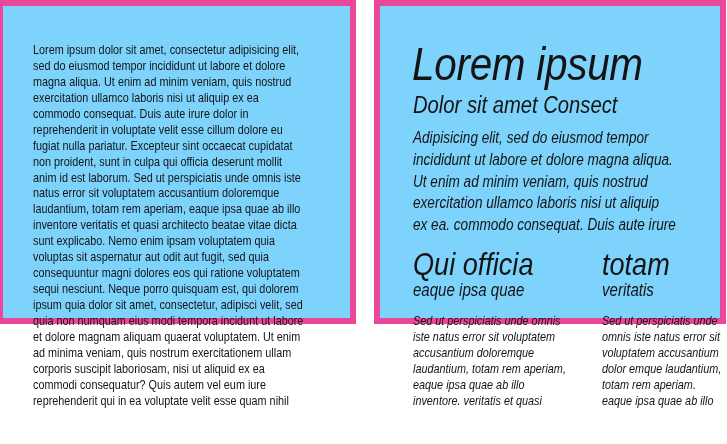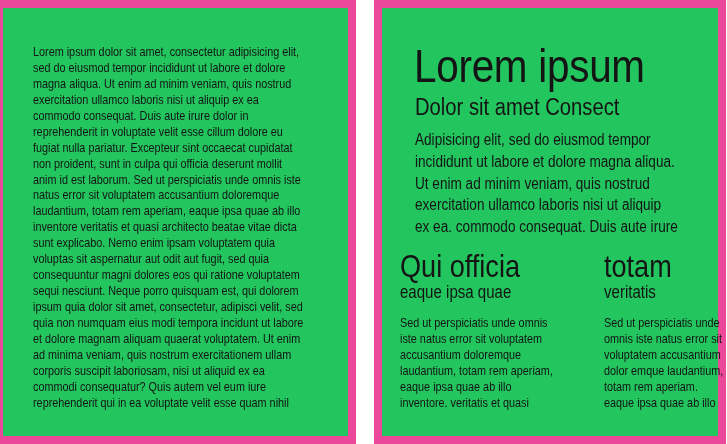--- a/index.html
+++ b/index.html
@@ -1,27 +1,27 @@
 <!DOCTYPE html>
 <html><head>
   <meta charset="utf-8">
   <style>
     html, body { margin: 0; padding: 0; background: #ffffff; }
     body { width: 727px; height: 444px; position: relative; overflow: hidden; font-family: "Liberation Sans", sans-serif; color: #141414; }
-    .panel { position: absolute; top: 0; height: 444px; box-sizing: border-box; border: 8px solid #ec4899; background: #22c55e; }
+    .panel { position: absolute; top: 0; height: 324px; box-sizing: border-box; border: 6px solid #ec4899; background: #7dd3fc; }
     #left { left: 0; width: 356px; border-left-width: 3px; }
-    #right { left: 374px; width: 352px; }
+    #right { left: 374px; width: 352px; font-style: italic; }
     .left-text { position: absolute; left: 30px; top: 37px; font-size: 12.6px; line-height: 15.93px; transform: scaleX(0.86); transform-origin: 0 0; }
     .left-text span { display: block; white-space: nowrap; }
     .title { position: absolute; left: 32px; top: 34px; font-size: 47px; line-height: 48px; transform: scaleX(0.86); transform-origin: 0 0; white-space: nowrap; letter-spacing: -0.3px; }
     .subtitle { position: absolute; left: 33px; top: 86px; font-size: 23.5px; line-height: 26px; transform: scaleX(0.86); transform-origin: 0 0; white-space: nowrap; }
     .lead { position: absolute; left: 33px; top: 121px; font-size: 15.8px; line-height: 21.8px; transform: scaleX(0.86); transform-origin: 0 0; }
     .lead span { display: block; white-space: nowrap; }
     .col { position: absolute; top: 241px; }
-    .col1 { left: 18px; }
+    .col1 { left: 33px; }
     .col2 { left: 222px; }
     .col-head { font-size: 31.5px; line-height: 34px; transform: scaleX(0.86); transform-origin: 0 0; white-space: nowrap; }
     .col-sub { font-size: 17.5px; line-height: 21px; margin-top: -1px; transform: scaleX(0.86); transform-origin: 0 0; white-space: nowrap; }
     .col-body { margin-top: 12px; font-size: 12.6px; line-height: 16.1px; transform: scaleX(0.86); transform-origin: 0 0; }
     .col-body span { display: block; white-space: nowrap; }
   </style>
 </head>
 <body>
 
 <div id="left" class="panel">

